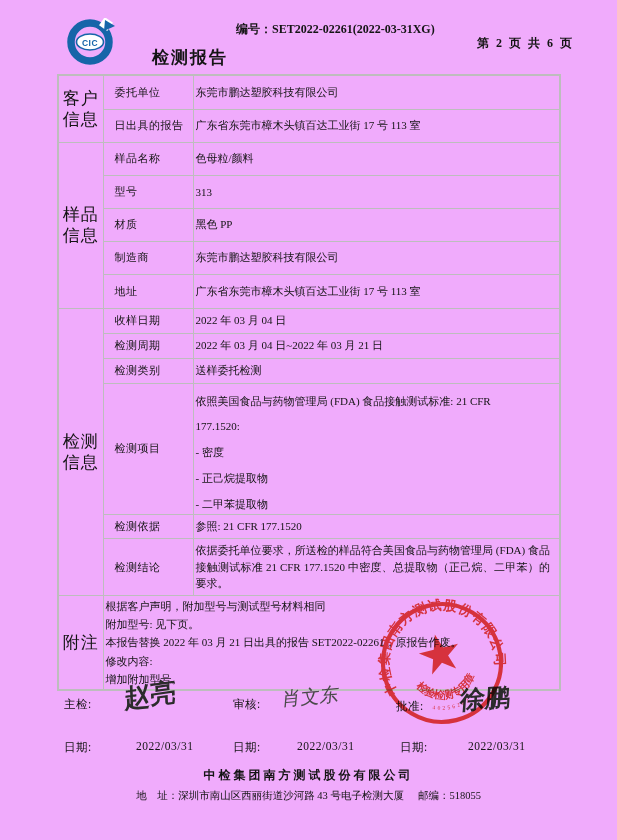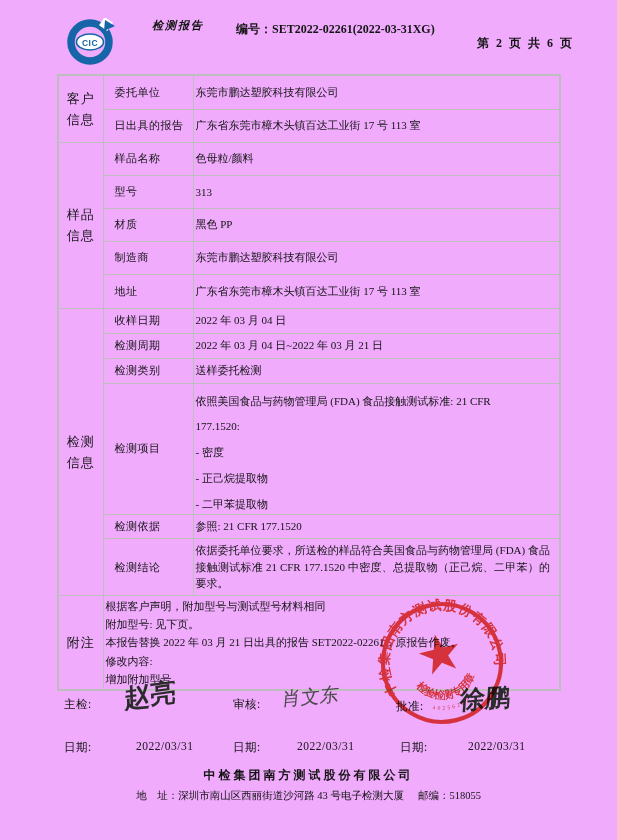--- a/index.html
+++ b/index.html
@@ -2,31 +2,31 @@
 <html><head>
 <meta charset="utf-8">
 <style>
   html,body{margin:0;padding:0;background:#fff;}
   .page{
     position:relative;width:617px;height:840px;background:#f0abfc;overflow:hidden;
     font-family:"Liberation Serif","DejaVu Serif",serif;color:#141414;
   }
   
   .logo{position:absolute;left:62px;top:18px;width:57px;height:48px;}
-  .hdr-title{position:absolute;left:152px;top:18px;font-size:11px;font-weight:bold;letter-spacing:2px;font-style:italic;}
+  .hdr-title{position:absolute;left:152px;top:46px;font-size:17px;font-weight:bold;letter-spacing:2px;}
   .hdr-no{position:absolute;left:236px;top:21px;font-size:12px;font-weight:bold;}
   .hdr-page{position:absolute;left:477px;top:35px;font-size:12px;font-weight:bold;letter-spacing:2px;}
   
   .rpt-table{
     position:absolute;left:57px;top:74px;width:502px;
     border-collapse:collapse;table-layout:fixed;font-size:11px;
     border:2px solid #bdbdbd;
   }
   .rpt-table td{border:1px solid #bdbdbd;vertical-align:middle;overflow:hidden;}
-  td.c-sec{text-align:center;font-size:13px;letter-spacing:1px;line-height:21px;margin-top:38px;}
+  td.c-sec{text-align:center;font-size:17px;letter-spacing:1px;line-height:21px;margin-top:38px;}
   td.c-field{padding-left:11px;letter-spacing:0.5px;}
   td.c-value{padding-left:2px;padding-right:9px;}
   .h34{height:34px}.h33{height:33px}.h25{height:25px}
   .h89{height:89px}.h24{height:24px}.h54{height:54px}.h92{height:92px}
   .multiline div{line-height:17.8px;margin-top:8px;}
   .concl{line-height:16.5px;text-align:justify;padding-top:3px;padding-bottom:3px;}
   .note-cell div{line-height:18.2px;}
   
   .stamp{
     position:absolute;left:373px;top:594px;width:138px;height:138px;

